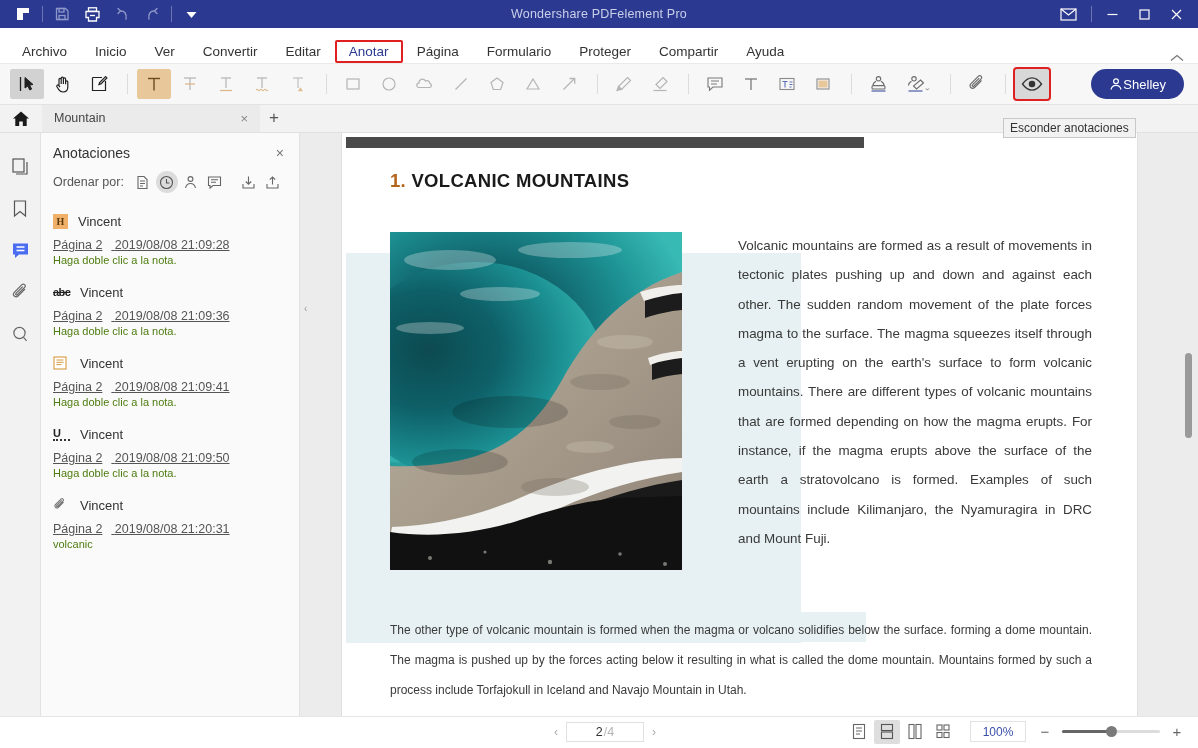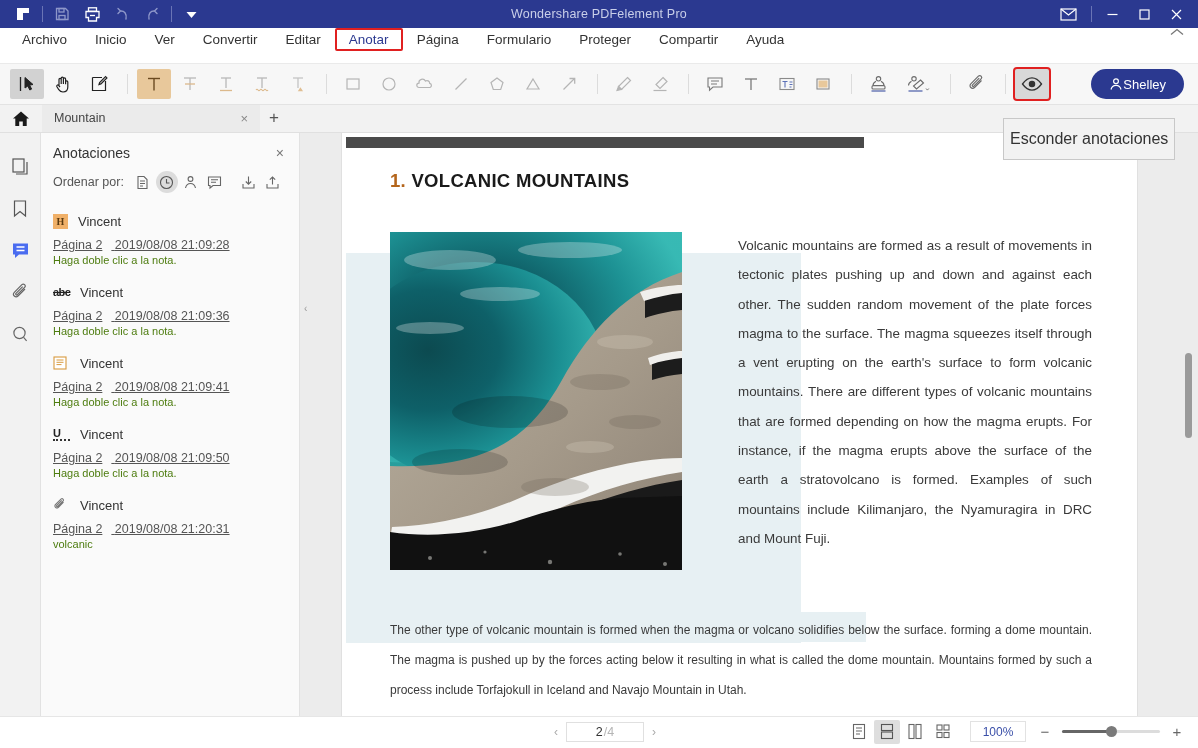--- a/index.html
+++ b/index.html
@@ -28,21 +28,21 @@
     pointer-events: none;
   }
   .tb-right {
     margin-left: auto; display: flex; align-items: center; padding-right: 6px;
   }
   .tb-right .tb-btn { width: 38px; height: 28px; }
   .tb-right .win { width: 32px; }
 
   
   .menubar {
-    height: 35px; background: #fff; display: flex; align-items: flex-start;
+    height: 35px; background: #fff; display: flex; align-items: flex-end;
     padding-left: 8px; position: relative;
   }
   .menu-item {
     font-size: 13.5px; color: #333; padding: 4px 14px; cursor: pointer;
     white-space: nowrap;
   }
   .menu-item.active {
     color: #2b3990; border: 2px solid #e02020; border-radius: 2px;
     padding: 2px 12px;
   }
@@ -65,22 +65,22 @@
   .tool.sel { background: #d2d2d2; }
   .tool.boxed { outline: 2px solid #e02020; outline-offset: 0px; background:#d8d8d8; }
   .tsep { width: 1px; height: 20px; background: #dcdcdc; margin: 0 9px; }
   .user-pill {
     margin-left: auto; margin-right: 14px; background: #2b3990; color: #fff;
     border-radius: 16px; height: 30px; display: flex; align-items: center;
     padding: 0 18px; font-size: 13px; cursor: pointer;
   }
   .tooltip {
     position: absolute; left: 1003px; top: 118px; background: #f2f2f2;
-    border: 1px solid #c8c8c8; font-size: 16px; color: #333;
-    padding: 11px 6px; z-index: 50; white-space: nowrap;
+    border: 1px solid #c8c8c8; font-size: 12px; color: #333;
+    padding: 2px 6px; z-index: 50; white-space: nowrap;
   }
 
   
   .tabstrip {
     height: 28px; background: #f2f2f2; display: flex; align-items: flex-end;
     border-bottom: 1px solid #e0e0e0;
   }
   .home-btn {
     width: 42px; height: 28px; display: flex; align-items: center;
     justify-content: center; cursor: pointer;

